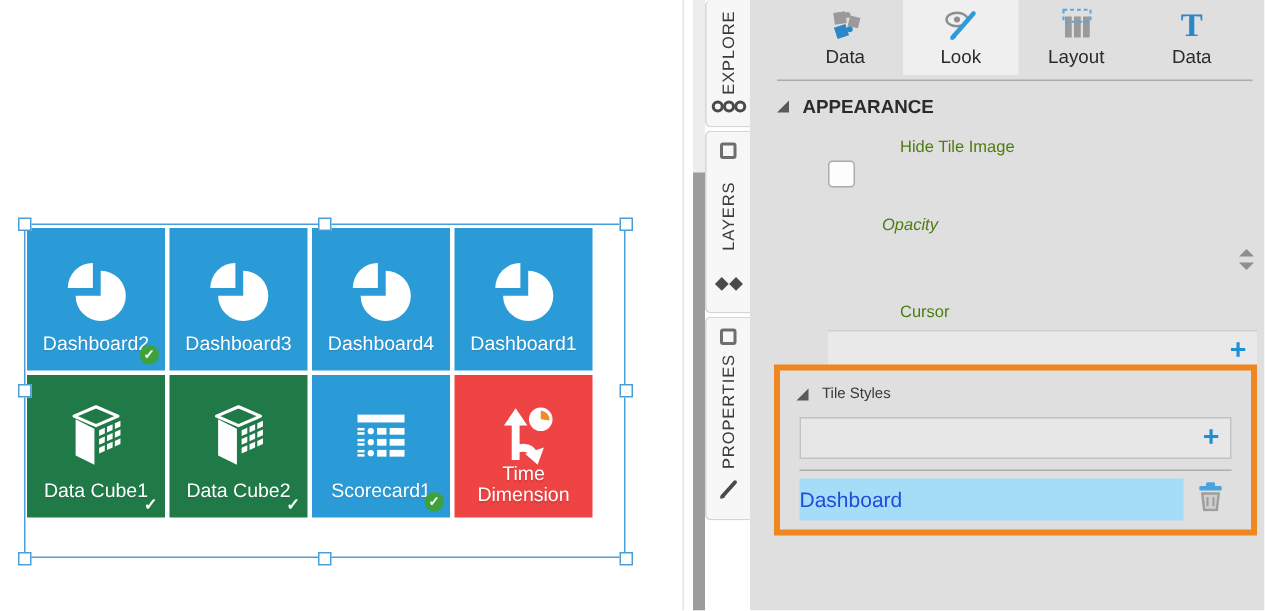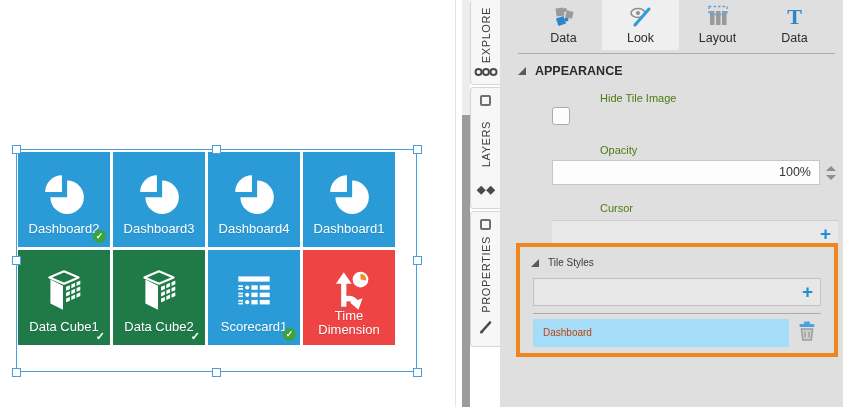--- a/index.html
+++ b/index.html
@@ -51,21 +51,21 @@
   .spinner { position:absolute; left:323px; top:161px; width:15px; height:24px; display:flex; flex-direction:column; align-items:center; justify-content:center; gap:4px; cursor:pointer; }
   .spin-up { width:0; height:0; border-left:5px solid transparent; border-right:5px solid transparent; border-bottom:5px solid #8E8E8E; }
   .spin-down { width:0; height:0; border-left:5px solid transparent; border-right:5px solid transparent; border-top:5px solid #8E8E8E; }
   .cursor-input { position:absolute; left:52px; top:220px; width:286px; height:26px; background:#E9E9E9; border-top:1px solid #CFCFCF; }
   .plus-btn { position:absolute; right:7px; top:2px; color:#1D8FD4; font-size:19px; font-weight:bold; cursor:pointer; line-height:22px; }
 
   .orange-box { position:absolute; left:16px; top:243px; width:322px; height:114px; border:4px solid #F0861F; background:#DFDFDF; }
   .ts-input { position:absolute; left:13px; top:31px; width:288px; height:28px; background:#E7E7E7; border:1px solid #C2C2C2; }
   .ts-sep { position:absolute; left:13px; top:66px; width:288px; height:1px; background:#ADADAD; }
   .ts-row { position:absolute; left:13px; top:72px; width:256px; height:28px; background:#A5DDF8; cursor:pointer; }
-  .ts-row .ts-name { font-size:10px; color:#c2410c; line-height:28px; padding-left:10px; }
+  .ts-row .ts-name { font-size:14px; color:#1d4ed8; line-height:28px; }
   .trash-btn { position:absolute; left:278px; top:74px; width:18px; height:20px; cursor:pointer; }
 
   .serif-T { font-family:"Liberation Serif", serif; font-weight:bold; font-size:22px; color:#2C87C9; line-height:22px; }
 </style>
 </head>
 <body>
 
 <div id="app">
 
   <div style="position:absolute;left:0;top:0;width:455px;height:407px;background:#fff;">
@@ -308,22 +308,21 @@
     <div class="tab-sep"></div>
 
     <div class="sec-header" style="left:18px;top:64px;">
       <span class="expander-tri"></span>
       <span class="sec-title">APPEARANCE</span>
     </div>
 
     <span class="field-label" style="left:52px;top:92px;">Hide Tile Image</span>
     <div class="checkbox"></div>
 
-    <span class="field-label" style="left:52px;top:144px;">Opacity</span>
-    <div class="opacity-input">100%</div>
+    <span class="field-label" style="left:40px;top:144px;font-style:italic;">Opacity</span>
     <div class="spinner">
       <span class="spin-up"></span>
       <span class="spin-down"></span>
     </div>
 
     <span class="field-label" style="left:52px;top:202px;">Cursor</span>
     <div class="cursor-input">
       <span class="plus-btn">+</span>
     </div>
 

